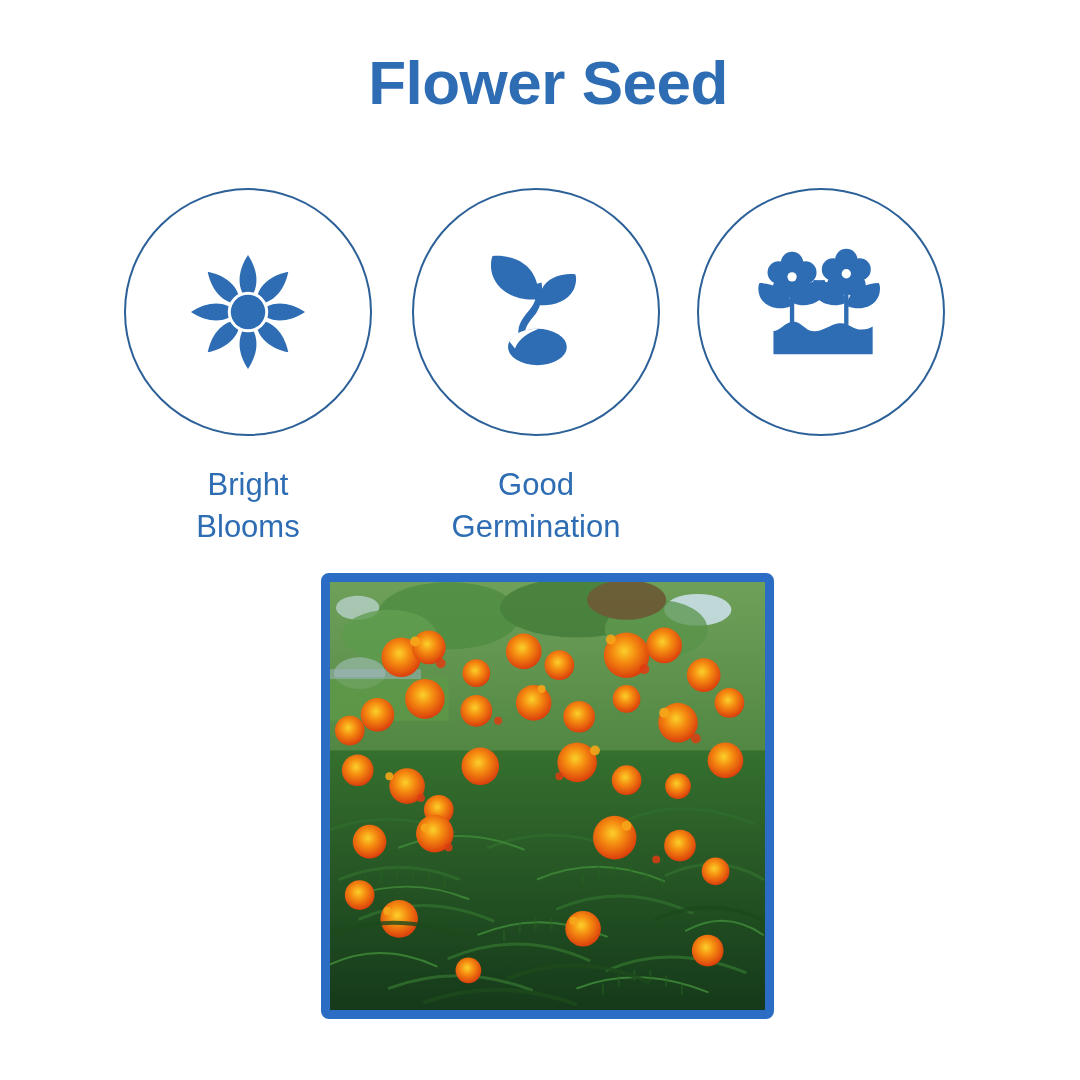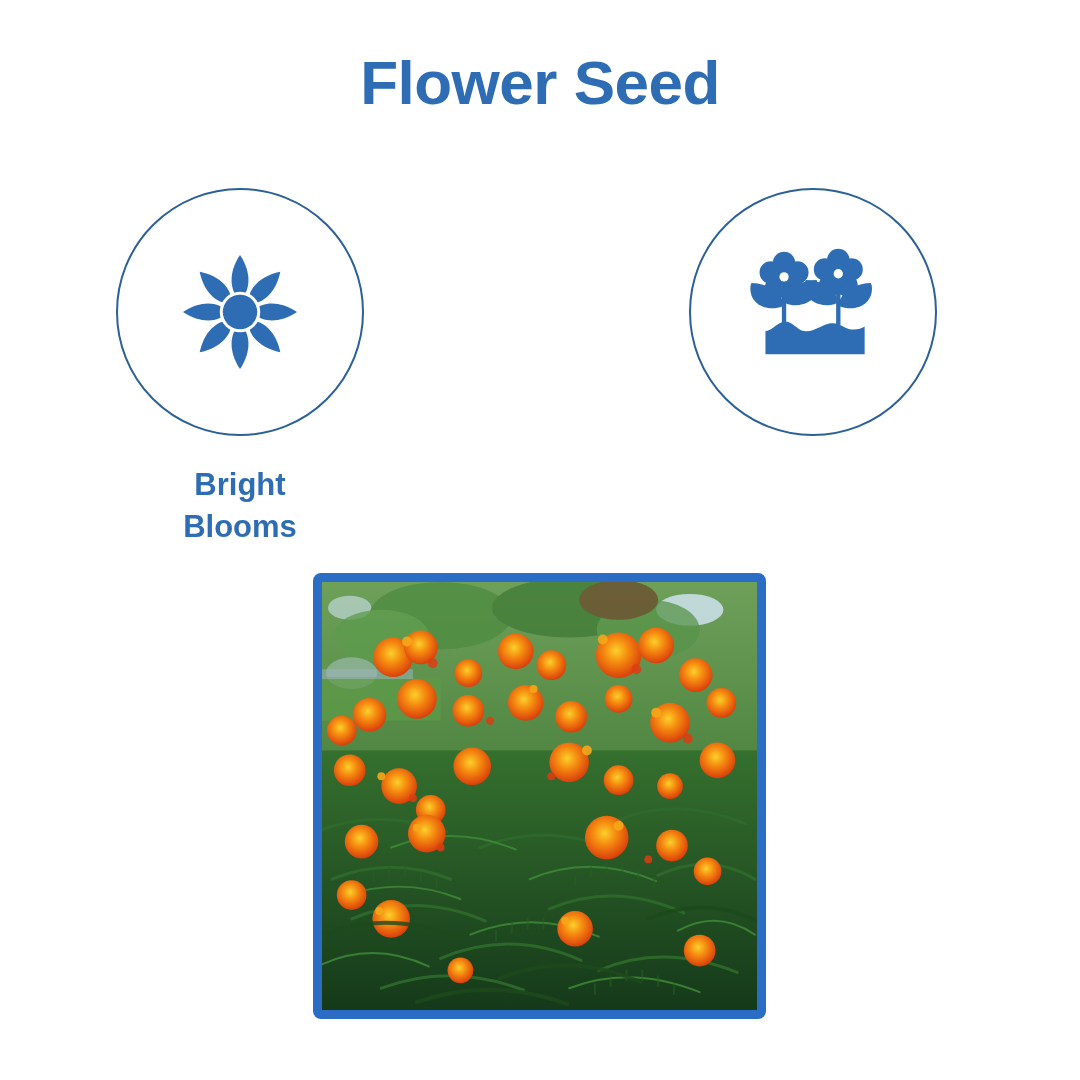--- a/index.html
+++ b/index.html
@@ -12,20 +12,21 @@
     background: #ffffff;
     font-family: "Liberation Sans", sans-serif;
     overflow: hidden;
     position: relative;
   }
 
   #infographic {
     position: absolute;
     inset: 0;
     background: #ffffff;
+    margin-left: 8px;
   }
 
   
   .title {
     position: absolute;
     top: 52px;
     left: 0;
     width: 1080px;
     text-align: center;
     font-size: 62px;
@@ -67,21 +68,21 @@
     background: #ffffff;
   }
 
   .icon-circle svg {
     display: block;
   }
 
   .feature-label {
     margin-top: 28px;
     font-size: 31px;
-    font-weight: 700;
+    font-weight: 400;
     line-height: 42px;
     color: #2e6db4;
     white-space: pre-line;
   }
 
   
   .photo-frame {
     position: absolute;
     left: 313px;
     top: 573px;
@@ -150,20 +151,43 @@
                 <circle cx="0" cy="0" r="11.5" fill="#2e6db4"></circle>
               </g>
             </g>
           </svg>
         </span>
       </div>
       <div class="feature-label">Bright
 Blooms</div>
     </div>
 
+    <div class="feature feature-2">
+      <div class="icon-circle">
+        <span>
+          <svg width="140" height="140" viewBox="0 0 100 100" aria-hidden="true">
+            <g fill="#2e6db4">
+
+              <path d="M50,41 C40,42 24,38 19,24 C17,18 18,12 19,10 C30,9 44,13 49,25 C52,31 52,37 50,41 Z"></path>
+
+              <path d="M52,45 C59,46 72,44 77,34 C79,29 79,25 78,23 C69,22 58,25 54,34 C51,39 51,43 52,45 Z"></path>
+
+              <path d="M50,30 C51,38 50,43 45,49 C39,56 36,61 38,69 C39,74 43,78 48,79
+                       L48,74 C44,73 42,70 42,66 C42,60 46,56 50,51 C54,45 55,38 54,29 Z"></path>
+
+              <ellipse cx="51" cy="75" rx="21" ry="13"></ellipse>
+              <path d="M30,75 C30,68 38,63 51,63 C45,66 41,70 40,75 Z" fill="#ffffff" opacity="0.0"></path>
+              <path d="M31,71 C34,65 42,62 52,62 C44,65 38,69 35,76 Z" fill="#ffffff"></path>
+            </g>
+          </svg>
+        </span>
+      </div>
+      <div class="feature-label">Good
+Germination</div>
+    </div>
 
     <div class="feature feature-3">
       <div class="icon-circle">
         <span>
           <svg width="155" height="155" viewBox="0 0 100 100" aria-hidden="true">
             <g fill="#2e6db4">
 
               <g>
 
                 <g transform="translate(31,27)">

